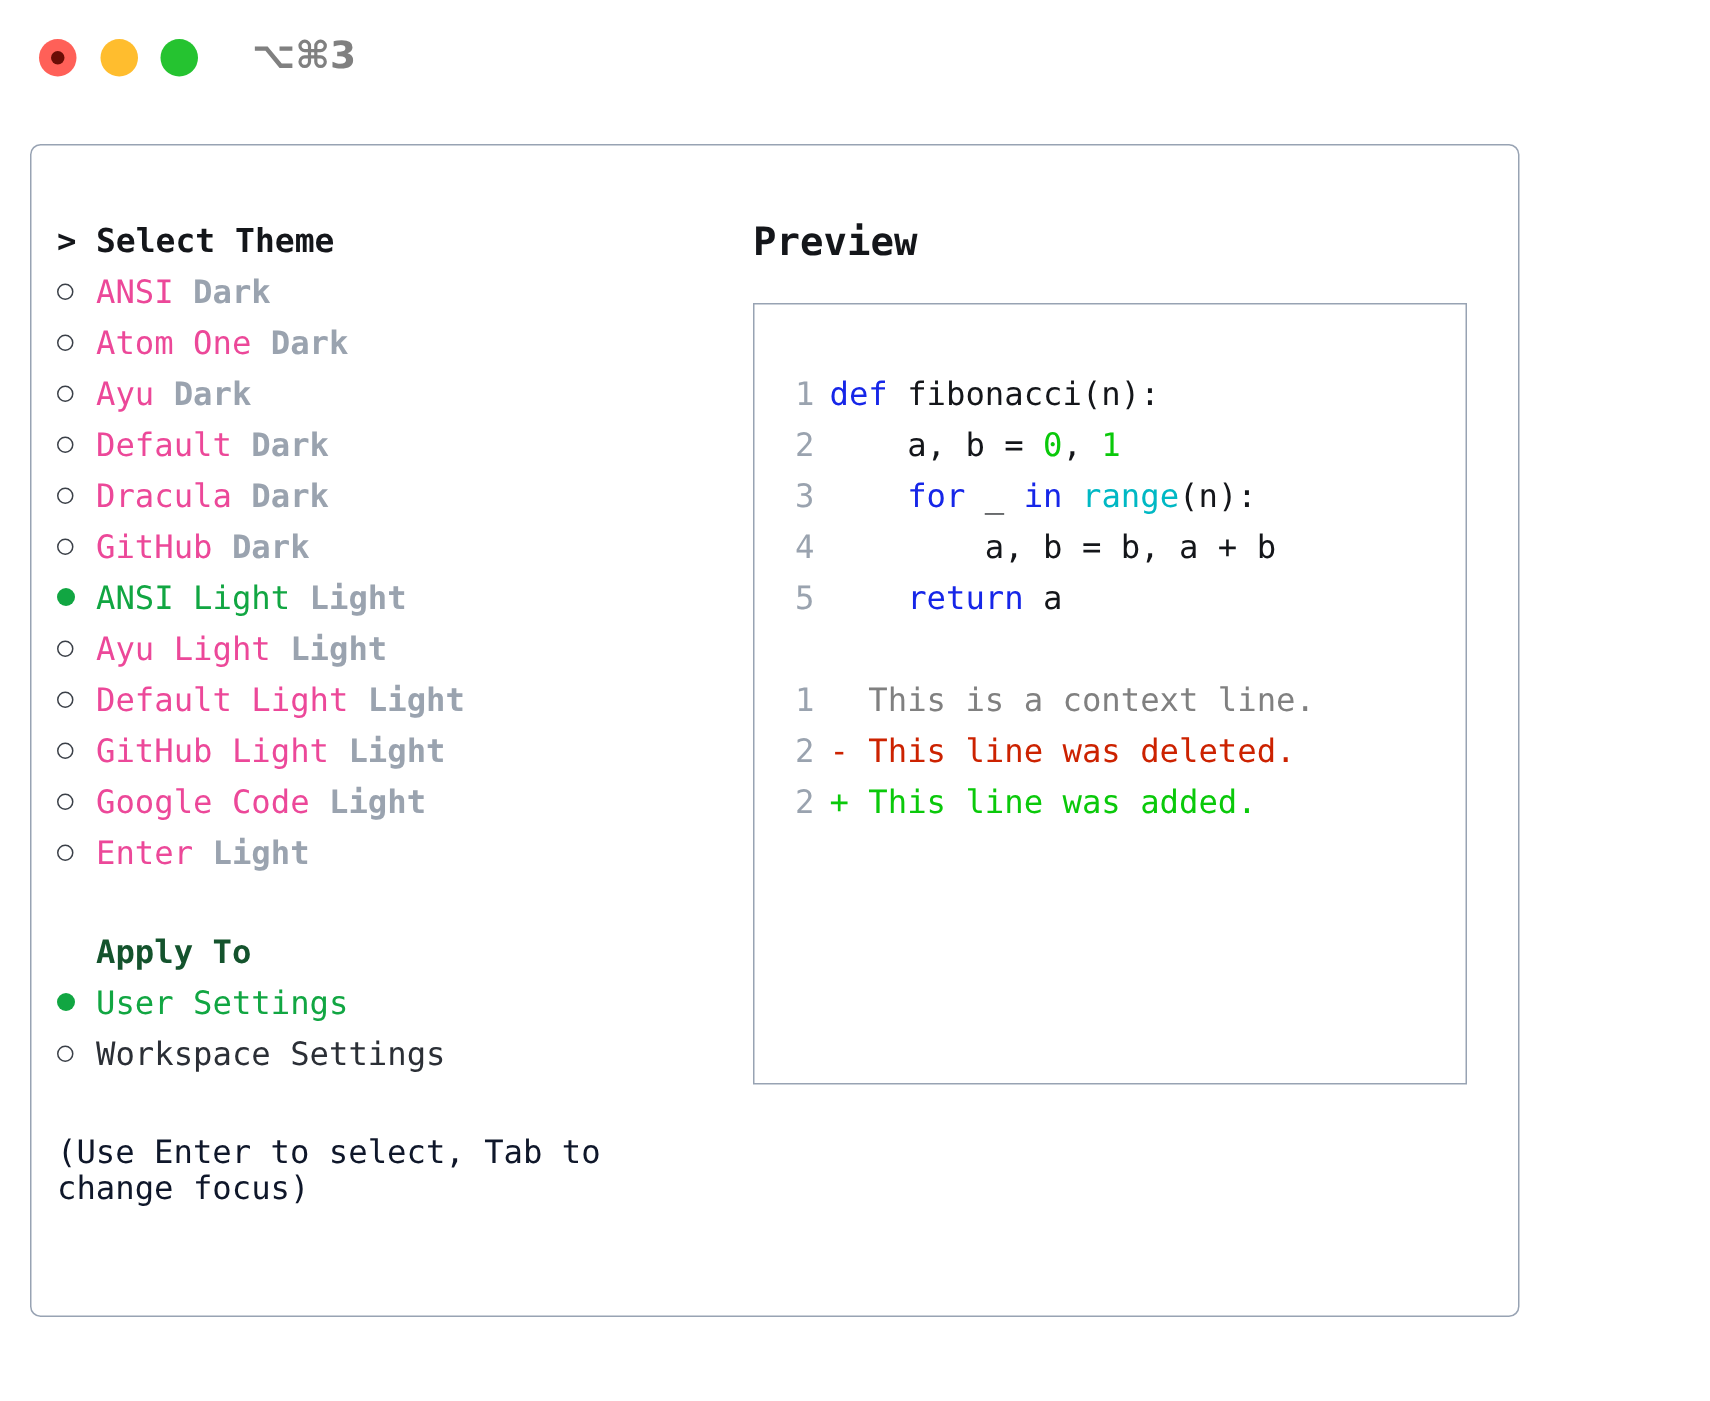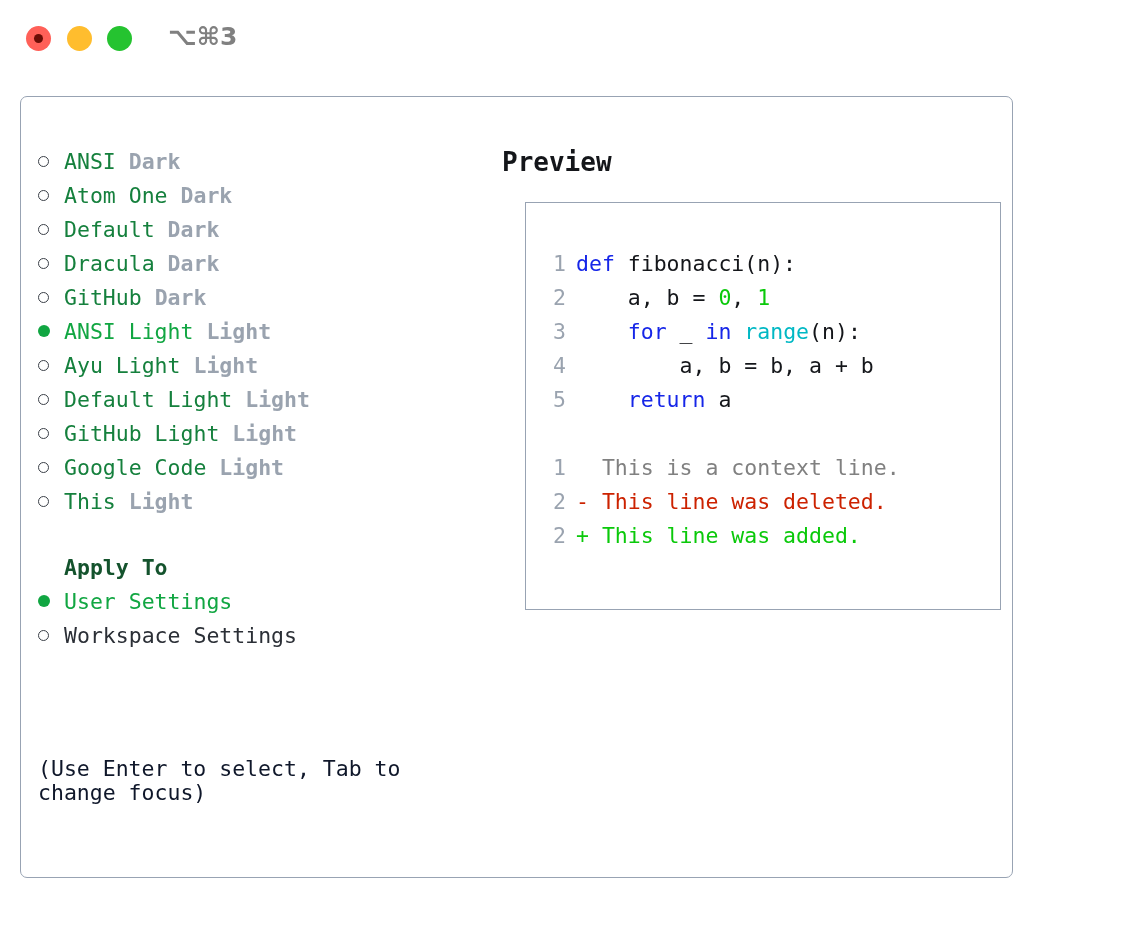--- a/index.html
+++ b/index.html
@@ -116,21 +116,21 @@
   .caret {
     display: inline-block;
     color: #14161a;
     font-weight: 700;
   }
   #section-title-theme {
     font-weight: 700;
     font-size: 22px;
     color: #14161a;
   }
-  .theme-name { color: #15803d; }
+  .theme-name { color: #ec4899; }
   .row.selected .theme-name { color: #11a642; text-align: center; }
   .variant { color: #9aa3af; font-weight: bold; }
 
   #apply-block { margin-top: 32px; }
   #apply-to-label {
     font-weight: 700;
     color: #14532d;
   }
   .row.selected .apply-name { color: #11a642; }
 
@@ -152,24 +152,24 @@
     width: 490px;
   }
   #preview-title {
     font-size: 26px;
     font-weight: 700;
     color: #14161a;
     line-height: 34px;
   }
   #preview-box {
     position: absolute;
-    left: 504px;
+    left: 481px;
     top: 105px;
     width: 476px;
-    height: 408px;
+    height: 521px;
     border: 1.5px solid #98a3b3;
     box-sizing: border-box;
     background: #ffffff;
   }
   #code-area {
     position: absolute;
     left: 16px;
     top: 44px;
     font-size: 21.5px;
     line-height: 34px;
@@ -201,33 +201,37 @@
     <div class="traffic-light" id="dot-close"></div>
     <div class="traffic-light" id="dot-min"></div>
     <div class="traffic-light" id="dot-max"></div>
     <div id="window-shortcut">⌥⌘3</div>
   </div>
 
   <div id="main-panel">
 
     <div id="theme-column">
 
+      <div class="row">
+        <span class="marker caret">&gt;</span><span id="section-title-theme">Select Theme</span>
+      </div>
 
       <div id="theme-list">
           <div class="row"><span class="marker"><span class="bullet-ring"></span></span><span class="theme-name">ANSI</span> <span class="variant">Dark</span></div>
           <div class="row"><span class="marker"><span class="bullet-ring"></span></span><span class="theme-name">Atom One</span> <span class="variant">Dark</span></div>
+          <div class="row"><span class="marker"><span class="bullet-ring"></span></span><span class="theme-name">Ayu</span> <span class="variant">Dark</span></div>
           <div class="row"><span class="marker"><span class="bullet-ring"></span></span><span class="theme-name">Default</span> <span class="variant">Dark</span></div>
           <div class="row"><span class="marker"><span class="bullet-ring"></span></span><span class="theme-name">Dracula</span> <span class="variant">Dark</span></div>
           <div class="row"><span class="marker"><span class="bullet-ring"></span></span><span class="theme-name">GitHub</span> <span class="variant">Dark</span></div>
           <div class="row selected"><span class="marker"><span class="bullet-dot"></span></span><span class="theme-name">ANSI Light</span> <span class="variant">Light</span></div>
           <div class="row"><span class="marker"><span class="bullet-ring"></span></span><span class="theme-name">Ayu Light</span> <span class="variant">Light</span></div>
           <div class="row"><span class="marker"><span class="bullet-ring"></span></span><span class="theme-name">Default Light</span> <span class="variant">Light</span></div>
           <div class="row"><span class="marker"><span class="bullet-ring"></span></span><span class="theme-name">GitHub Light</span> <span class="variant">Light</span></div>
           <div class="row"><span class="marker"><span class="bullet-ring"></span></span><span class="theme-name">Google Code</span> <span class="variant">Light</span></div>
-          <div class="row"><span class="marker"><span class="bullet-ring"></span></span><span class="theme-name">This</span> <span class="variant">Light</span></div>
+          <div class="row"><span class="marker"><span class="bullet-ring"></span></span><span class="theme-name">Enter</span> <span class="variant">Light</span></div>
         </div>
 
       <div id="apply-block">
         <div class="row">
           <span class="marker"></span><span id="apply-to-label">Apply To</span>
         </div>
         <div id="apply-list">
             <div class="row selected"><span class="marker"><span class="bullet-dot"></span></span><span class="apply-name">User Settings</span></div>
             <div class="row"><span class="marker"><span class="bullet-ring"></span></span><span class="apply-name">Workspace Settings</span></div>
           </div>

